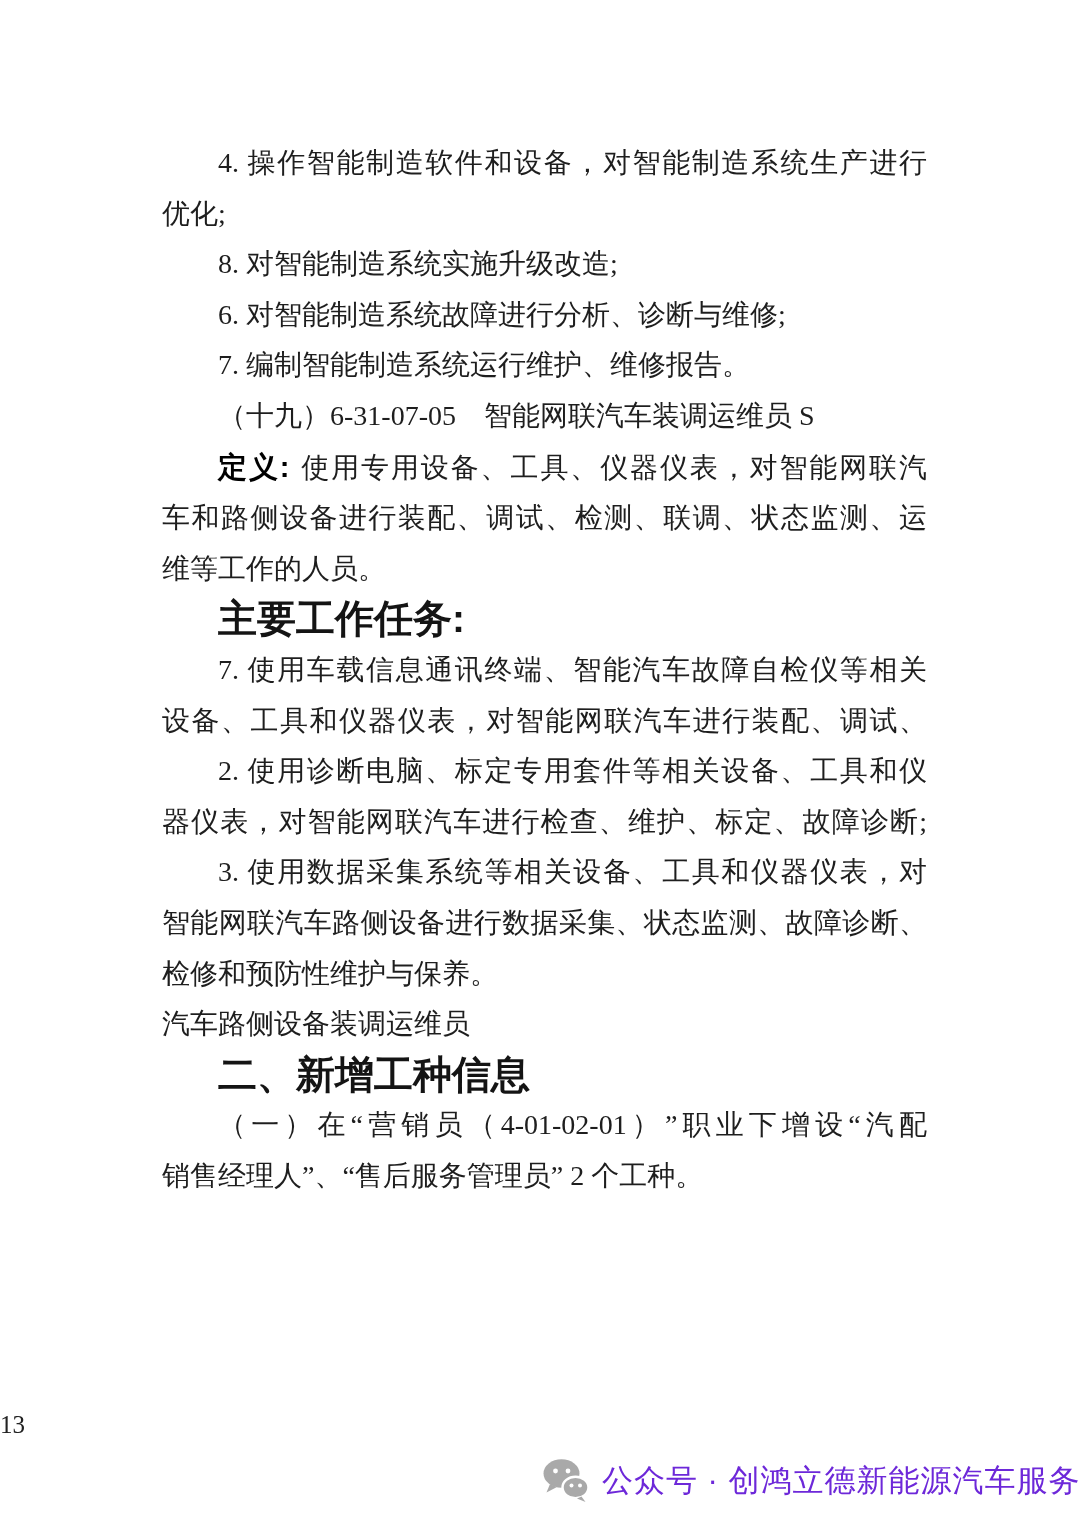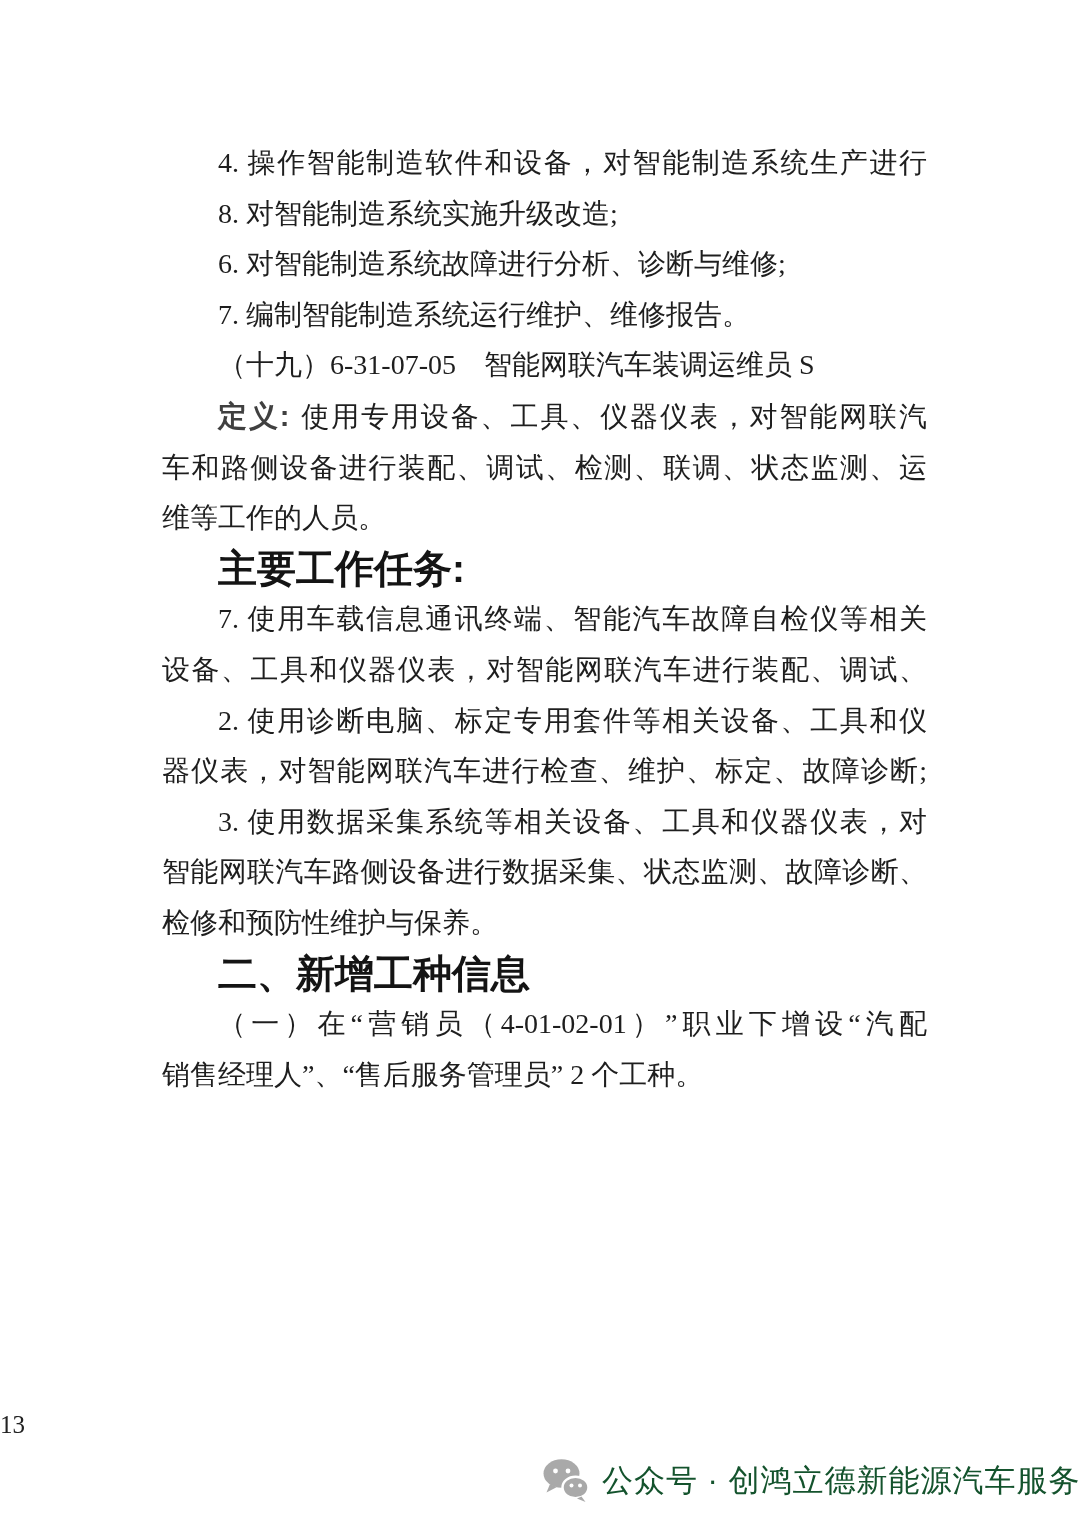--- a/index.html
+++ b/index.html
@@ -30,67 +30,69 @@
   .line.bold {
     font-family: "Liberation Sans", sans-serif;
     font-weight: 700;
     font-size: 39px;
     color: #141414;
   }
   .lead {
     font-family: "Liberation Sans", sans-serif;
     font-weight: 700;
     font-size: 29px;
-    color: #404040;
+    color: #000000;
     margin-right: 10px;
   }
   .page-number {
     position: absolute;
     left: 0; right: 0;
     top: 1411px;
     text-align: left;
     font-size: 25px;
     color: #222222;
   }
   .watermark {
     position: absolute;
     left: 543px;
     top: 1459px;
     display: flex;
     align-items: center;
     gap: 13px;
-    color: #14532d;
+    color: #6d28d9;
     font-family: "Liberation Sans", sans-serif;
     font-size: 31px;
     letter-spacing: 1px;
     white-space: nowrap;
   }
   .wm-icon { display: block; }
 </style>
 </head>
 <body>
 
 <div class="page">
   <div class="content">
     <div class="line indent stretch">4. 操作智能制造软件和设备，对智能制造系统生产进行</div>
+    <div class="line">优化;</div>
     <div class="line indent">8. 对智能制造系统实施升级改造;</div>
     <div class="line indent">6. 对智能制造系统故障进行分析、诊断与维修;</div>
     <div class="line indent">7. 编制智能制造系统运行维护、维修报告。</div>
     <div class="line indent">（十九）6-31-07-05　智能网联汽车装调运维员 S</div>
     <div class="line indent stretch"><span class="lead">定义:</span><span>使用专用设备、工具、仪器仪表，对智能网联汽</span></div>
     <div class="line stretch">车和路侧设备进行装配、调试、检测、联调、状态监测、运</div>
     <div class="line">维等工作的人员。</div>
     <div class="line indent bold">主要工作任务:</div>
     <div class="line indent stretch">7. 使用车载信息通讯终端、智能汽车故障自检仪等相关</div>
     <div class="line stretch">设备、工具和仪器仪表，对智能网联汽车进行装配、调试、</div>
     <div class="line indent stretch">2. 使用诊断电脑、标定专用套件等相关设备、工具和仪</div>
     <div class="line stretch">器仪表，对智能网联汽车进行检查、维护、标定、故障诊断;</div>
     <div class="line indent stretch">3. 使用数据采集系统等相关设备、工具和仪器仪表，对</div>
     <div class="line stretch">智能网联汽车路侧设备进行数据采集、状态监测、故障诊断、</div>
     <div class="line">检修和预防性维护与保养。</div>
+    <div class="line">汽车路侧设备装调运维员</div>
     <div class="line indent bold">二、新增工种信息</div>
     <div class="line indent stretch">（一）在“营销员（4-01-02-01）”职业下增设“汽配</div>
     <div class="line">销售经理人”、“售后服务管理员” 2 个工种。</div>
   </div>
 
   <div class="page-number">13</div>
 
   <div class="watermark">
     <svg class="wm-icon" width="46" height="44" viewBox="0 0 46 44" xmlns="http://www.w3.org/2000/svg" aria-hidden="true">
       <ellipse cx="18.5" cy="14.5" rx="18" ry="14.2" fill="#a9a9a9"></ellipse>

